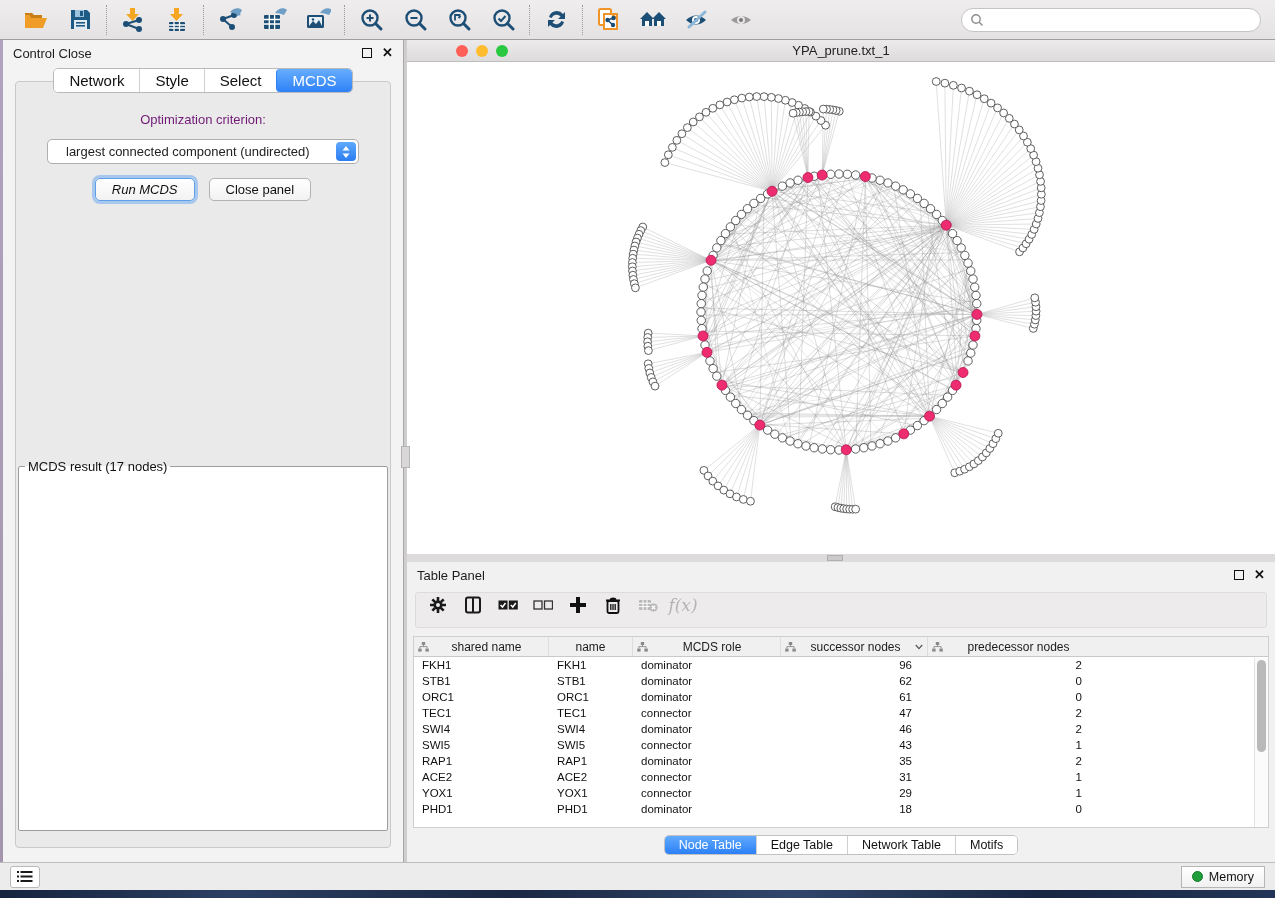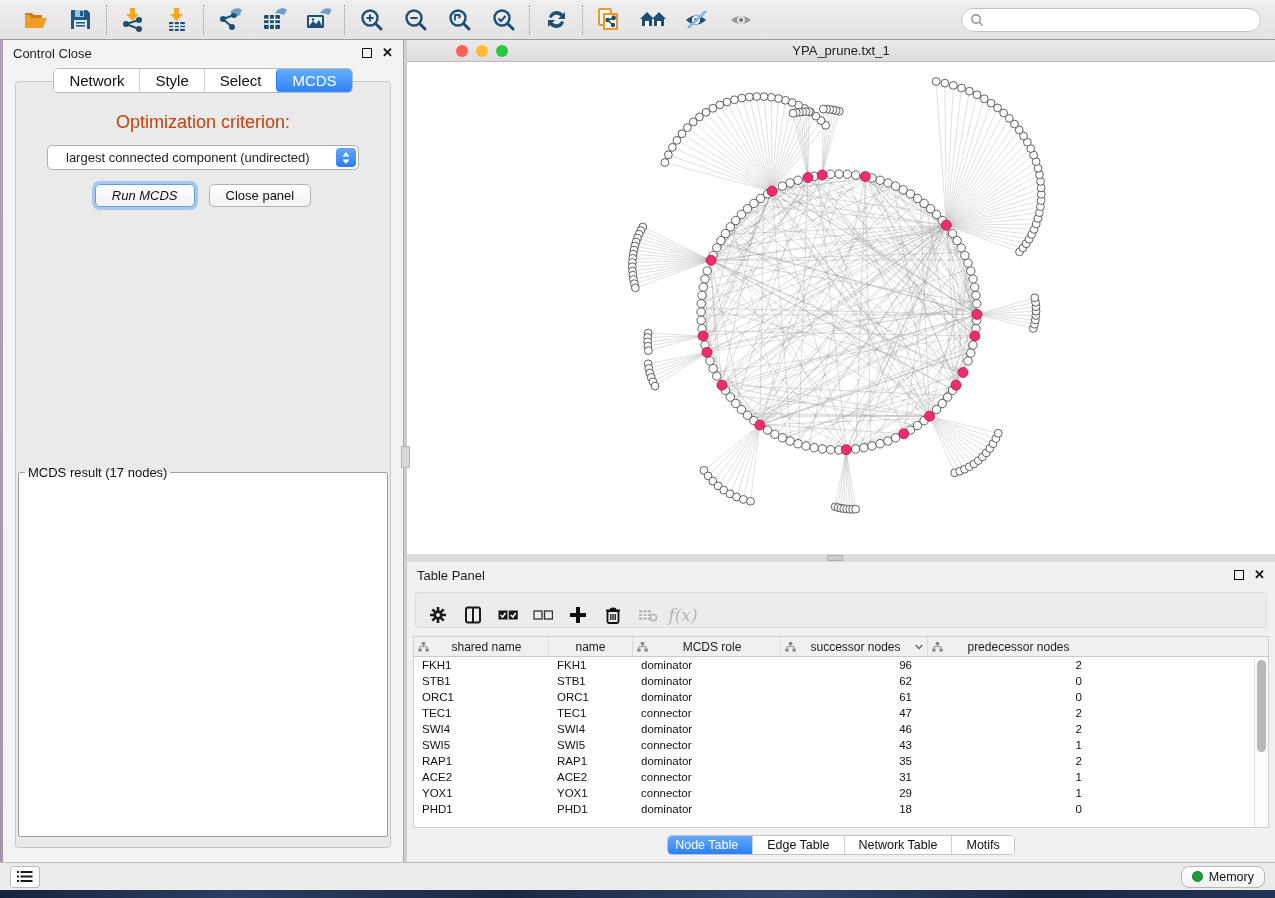--- a/index.html
+++ b/index.html
@@ -29,21 +29,21 @@
   .panel-titlebar .sp { flex:1; }
   .float-box { width:10px; height:10px; border:1.6px solid #111; display:inline-block; margin-right:10px; }
   .close-x { font-size:13px; font-weight:bold; color:#111; line-height:10px; }
   .tabs-row { display:flex; justify-content:center; margin-top:2px; z-index:2; }
   .seg { display:inline-flex; border:1px solid #b9b9b9; border-radius:5px; overflow:hidden; background:#fff; }
   .seg .tab { padding:3px 15px; font-size:15px; color:#111; background:#fff; border-left:1px solid #cfcfcf; cursor:default; }
   .seg .tab:first-child { border-left:none; }
   .seg .tab.active { background:linear-gradient(#66adfe,#2e82f7); color:#fff; border-left-color:#2e82f7; border-radius:4px; }
   .cp-body { margin:-12px 12px 14px 12px; flex:1; background:#ebeaeb; border:1px solid #c9c9c9; border-radius:4px;
     padding-top:30px; display:flex; flex-direction:column; align-items:center; }
-  .opt-label { font-size:18px; color:#c2410c; margin-bottom:12px; }
+  .opt-label { font-size:13px; color:#701a75; margin-bottom:12px; }
   .dropdown { position:relative; width:312px; height:25px; background:#fff; border:1px solid #aeaeae; border-radius:5px;
     display:flex; align-items:center; padding-left:18px; font-size:13px; }
   .dd-stepper { position:absolute; right:2px; top:2px; width:20px; height:19px; border-radius:4px;
     background:linear-gradient(#5fa9fd,#2c7cf2); display:flex; flex-direction:column; align-items:center; justify-content:center; }
   .dd-stepper svg { display:block; }
   .btn-row { margin-top:14px; display:flex; gap:14px; }
   .btn { background:linear-gradient(#ffffff,#f2f2f2); border:1px solid #b3b3b3; border-radius:5px;
     font-size:13px; padding:3px 16px; color:#111; font-family:"Liberation Sans",sans-serif; }
   .btn.focused { border-color:#5f9fe8; box-shadow:0 0 0 3px rgba(110,170,240,.55);font-style:italic; }
   .result-box { margin-top:258px; width:370px; height:372px; border:1px solid #9c9c9c; border-radius:2px;
@@ -64,46 +64,46 @@
   .net-titlebar { height:22px; background:linear-gradient(#eceaeb,#dddbdc); border-bottom:1px solid #bdbdbd;
     display:flex; align-items:center; position:relative;padding-left:39px; }
   .lights { display:flex; gap:8px; margin-left:10px; }
   .light { width:12px; height:12px; border-radius:50%; }
   .net-title { position:absolute; left:0; right:0; text-align:center; font-size:13px; color:#222; }
   .net-canvas { width:868px; height:492px; background:#fff; }
 
   
   .table-panel { flex:1; background:#f2f1f2; display:flex; flex-direction:column; }
   .tp-toolbar { margin:4px 8px 0 8px; height:36px; background:#edebec; border:1px solid #dddbdc; border-radius:3px;
-    display:flex; align-items:flex-end; gap:11px; padding:0 10px; }
+    display:flex; align-items:flex-start; gap:11px; padding:0 10px; }
   .tpbtn { width:24px; height:24px; display:flex; align-items:center; justify-content:center; }
   .fx { font-family:"DejaVu Serif", serif; font-style:italic; font-size:17px; color:#b4b4b4; }
   .table-wrap { margin:8px 6px 0 6px; flex:1; background:#fff; border:1px solid #cfcfcf; position:relative; overflow:hidden; }
   .thead { display:flex; height:20px; background:#f1f0f1; border-bottom:1px solid #c9c9c9; }
   .th { display:flex; align-items:center; border-right:1px solid #dddddd; font-size:12px; color:#1c1c1c; padding:0 4px; }
   .th .lbl { flex:1; text-align:center; }
   .w0{width:135px}.w1{width:84px}.w2{width:148px}.w3{width:147px}.w4{width:170px}
   .trow { display:flex; height:16px; align-items:center; }
   .td { font-size:11.5px; color:#111; padding:0 4px 0 8px; white-space:nowrap; overflow:hidden; }
   .td.num { text-align:right; padding-right:16px; }
   .tscroll { position:absolute; top:21px; right:0; bottom:0; width:14px; background:#fbfbfb; border-left:1px solid #e3e3e3; }
   .tthumb { position:absolute; top:2px; left:2px; width:9px; height:92px; background:#b9b9b9; border-radius:5px; }
   .bottom-tabs { height:34px; display:flex; justify-content:center; align-items:center; }
   .bseg { display:inline-flex; border:1px solid #c2c2c2; border-radius:5px; overflow:hidden; background:#fff; }
   .bseg .tab { padding:2px 14px; font-size:12.5px; color:#111; background:#fff; border-left:1px solid #cfcfcf; }
-  .bseg .tab:first-child { border-left:none;padding-left:7px; }
+  .bseg .tab:first-child { border-left:none; }
   .bseg .tab.active { background:linear-gradient(#61aafe,#2b80f6); color:#fff; }
 
   
   .statusbar { position:absolute; left:0; top:862px; width:1275px; height:28px; background:#ececec;
     border-top:1px solid #bcbcbc; display:flex; align-items:center; padding:0 10px; }
   .status-left-btn { width:30px; height:22px; background:#fff; border:1px solid #b9b9b9; border-radius:3px;
     display:flex; align-items:center; justify-content:center; }
   .memory-btn { margin-left:auto; height:22px; background:linear-gradient(#ffffff,#f1f1f1); border:1px solid #b5b5b5;
-    border-radius:8px; display:flex; align-items:center; gap:6px; padding:0 10px; font-size:12.5px; color:#111;
+    border-radius:0; display:flex; align-items:center; gap:6px; padding:0 10px; font-size:12.5px; color:#111;
     font-family:"Liberation Sans",sans-serif; }
   .mem-dot { width:11px; height:11px; border-radius:50%; background:#1f9d3a; border:1px solid #157a2a; }
   .wallpaper { position:absolute; left:0; top:890px; width:1275px; height:8px;
     background:linear-gradient(90deg,#16233d,#2b3f63 18%,#1a2843 40%,#31466b 62%,#182642 82%,#223457); }
 </style>
 </head>
 <body>
 
 <div class="app">
 

